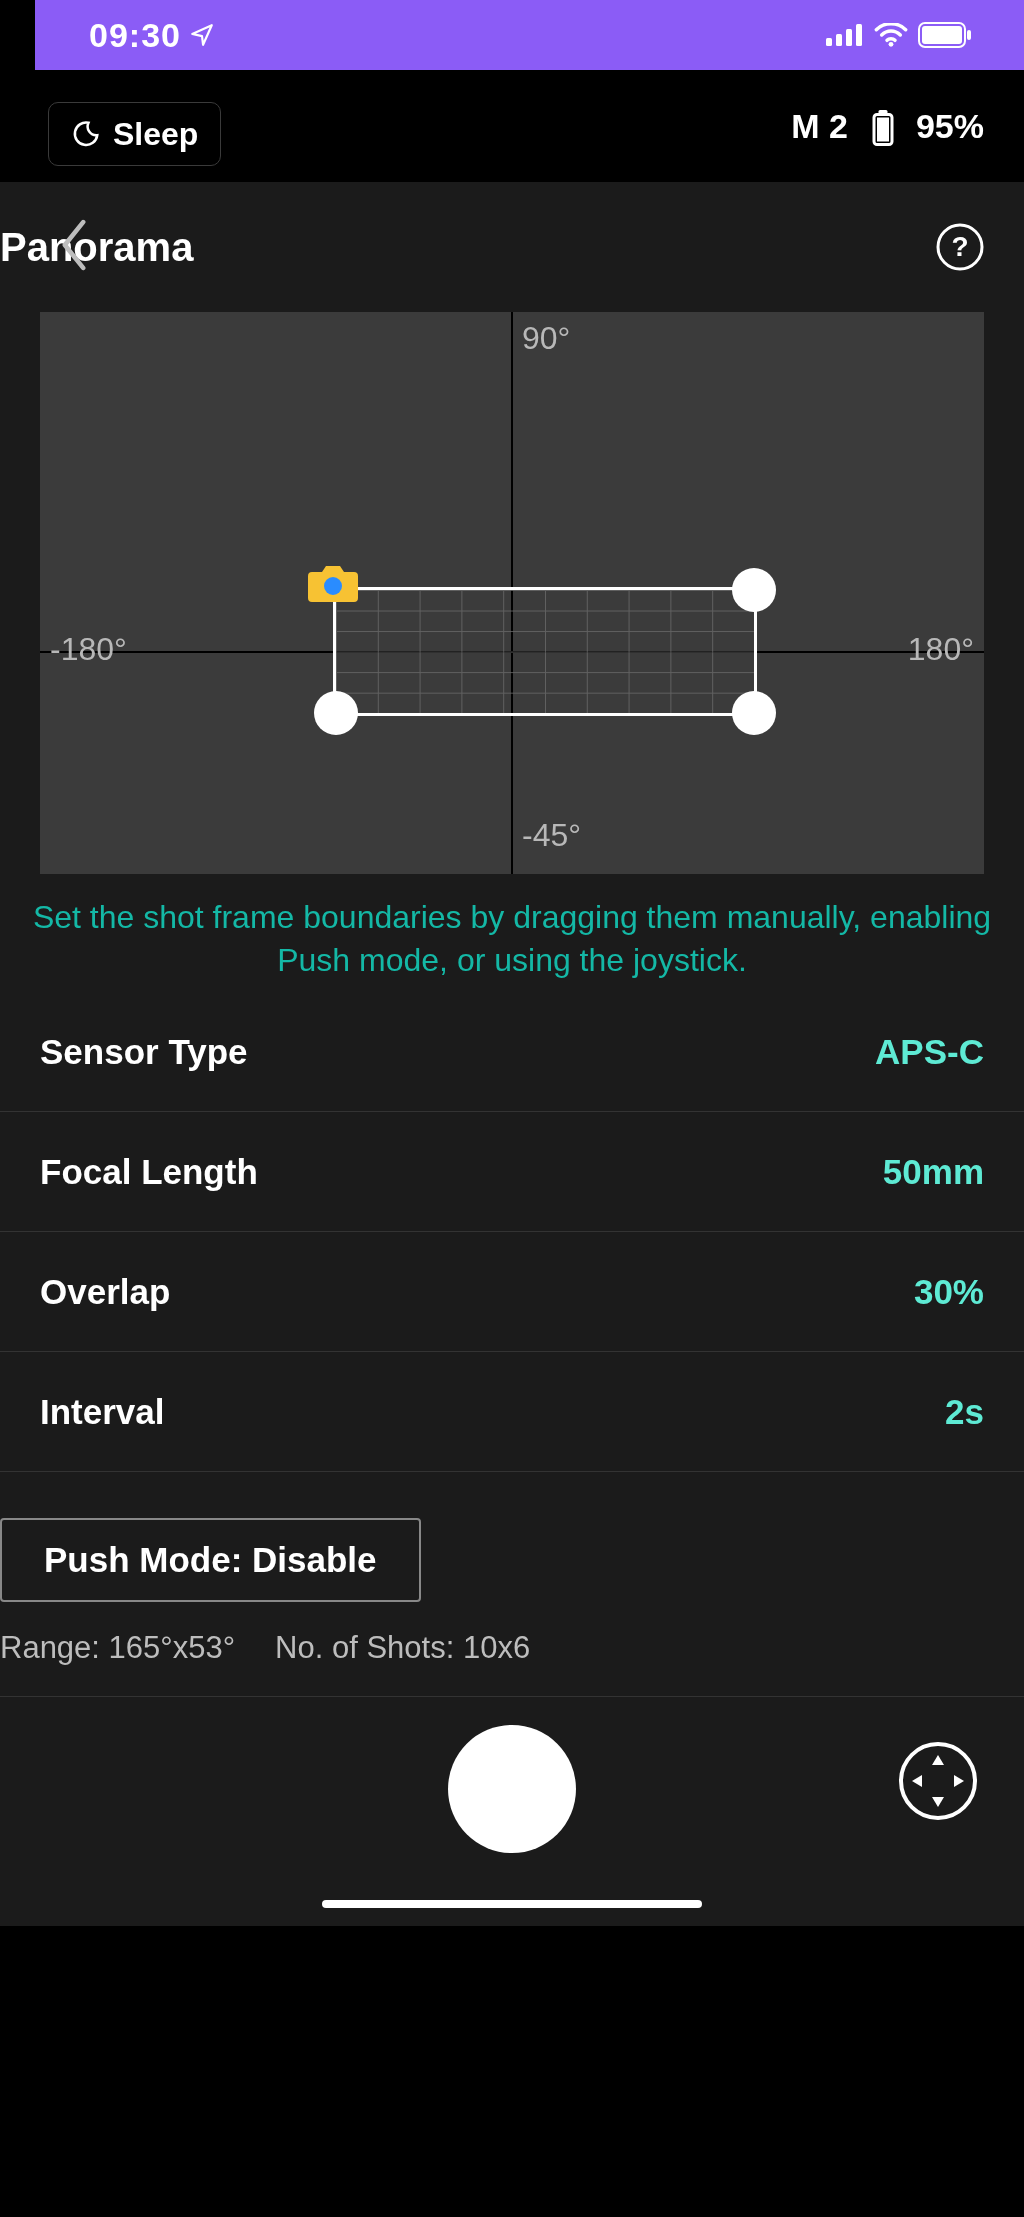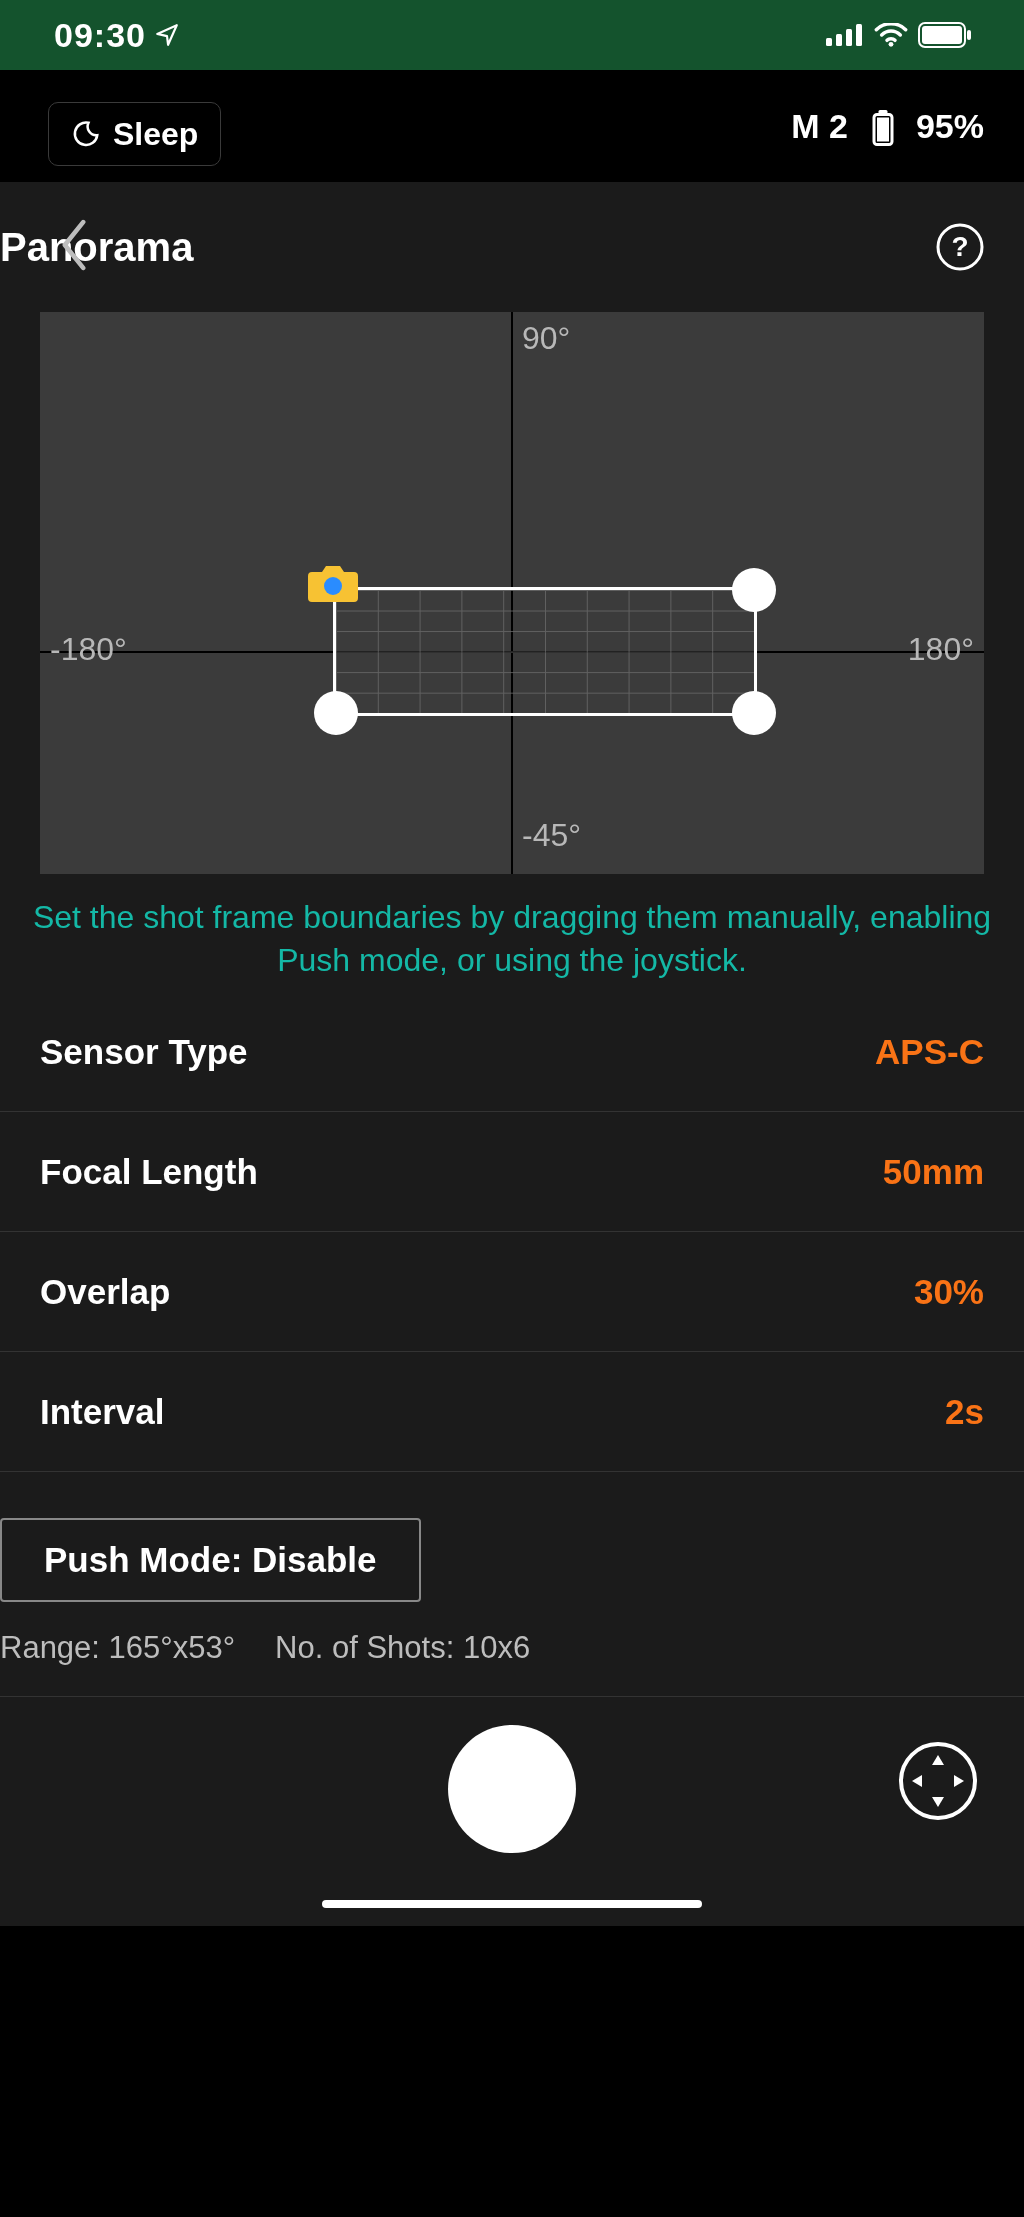--- a/index.html
+++ b/index.html
@@ -10,21 +10,22 @@
     font-family: -apple-system, Helvetica, Arial, sans-serif;
   }
 
   
   .status-bar {
     height: 70px;
     display: flex;
     align-items: center;
     justify-content: space-between;
     padding: 0 52px 0 54px;
-    background: #14532d;
+    background: #8b5cf6;
+    margin-left: 35px;
   }
   .status-left {
     display: flex;
     align-items: center;
     font-size: 34px;
     font-weight: 600;
     letter-spacing: 1px;
   }
   .status-left svg { margin-left: 8px; }
   .status-right { display: flex; align-items: center; gap: 10px; }
@@ -174,21 +175,21 @@
   .rows { margin-top: 10px; }
   .row {
     display: flex;
     align-items: center;
     justify-content: space-between;
     padding: 0 40px;
     height: 120px;
     border-bottom: 1px solid #333;
   }
   .row .label { font-size: 35px; font-weight: 600; color: #fff; }
-  .row .value { font-size: 35px; font-weight: 600; color: #f97316; }
+  .row .value { font-size: 35px; font-weight: 600; color: #5eead4; }
 
   
   .push-wrap {
     display: flex;
     flex-direction: column;
     align-items: flex-start;
     padding: 46px 0 30px;
   }
   .push-btn {
     border: 2px solid #888;

